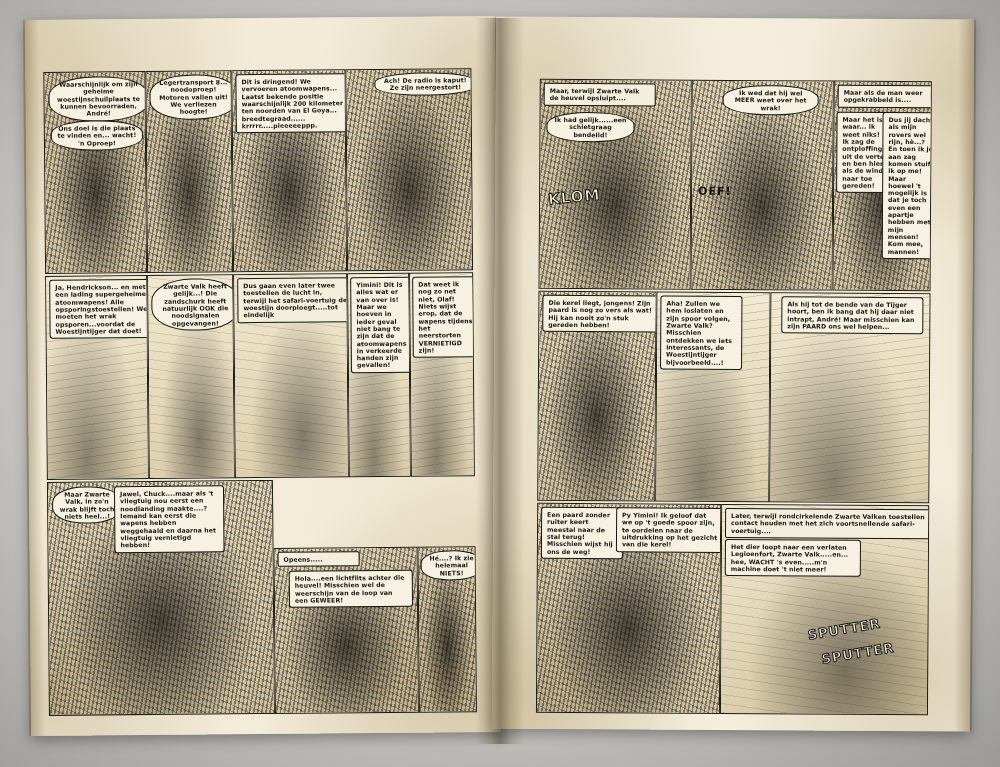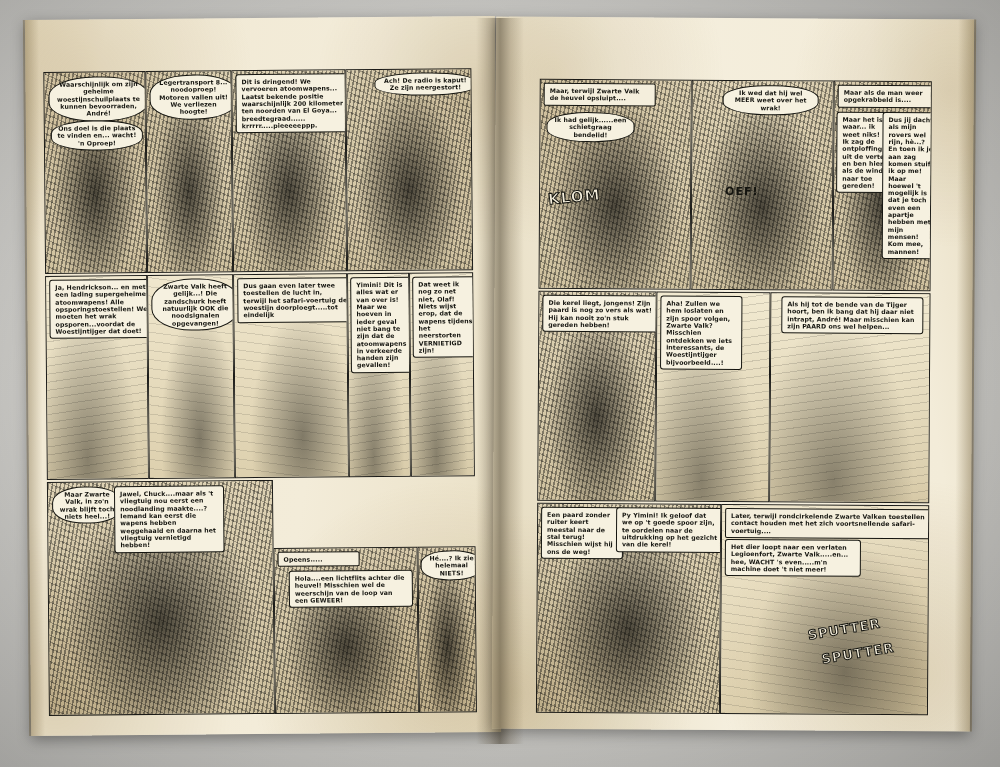--- a/index.html
+++ b/index.html
@@ -265,21 +265,21 @@
         <div class="panel" style="left:44px; top:62px; width:150px; height:208px;">
           <div class="art dense"></div>
           <div class="balloon caption" style="left:3px; top:3px; width:100px;">Maar, terwijl Zwarte Valk de heuvel opsluipt....</div>
           <div class="balloon" style="left:6px; top:32px; width:76px;">Ik had gelijk......een schietgraag bendelid!</div>
           <div class="sfx" style="left:8px; top:108px; font-size:15px; transform:rotate(-6deg);">KLOM</div>
         </div>
 
         <div class="panel" style="left:196px; top:62px; width:140px; height:208px;">
           <div class="art dense"></div>
           <div class="balloon" style="left:30px; top:4px; width:84px;">Ik wed dat hij wel MEER weet over het wrak!</div>
-          <div class="sfx dark" style="left:6px; top:104px; font-size:11px;margin-left:27px;">OEF!</div>
+          <div class="sfx dark" style="left:6px; top:104px; font-size:11px;">OEF!</div>
         </div>
 
         <div class="panel" style="left:338px; top:62px; width:96px; height:208px;">
           <div class="art dense"></div>
           <div class="balloon caption" style="left:3px; top:3px; width:88px;">Maar als de man weer opgekrabbeld is....</div>
           <div class="balloon box" style="left:2px; top:30px; width:44px;">Maar het is waar... ik weet niks! Ik zag de ontploffing uit de verte en ben hier als de wind naar toe gereden!</div>
           <div class="balloon box" style="left:48px; top:30px; width:45px;">Dus jij dacht als mijn rovers wel rijn, hè...? En toen ik je aan zag komen stuif ik op me! Maar hoewel 't mogelijk is dat je toch even een apartje hebben met mijn mensen! Kom mee, mannen!</div>
         </div>
 
         <div class="panel" style="left:44px; top:274px; width:116px; height:208px;">

